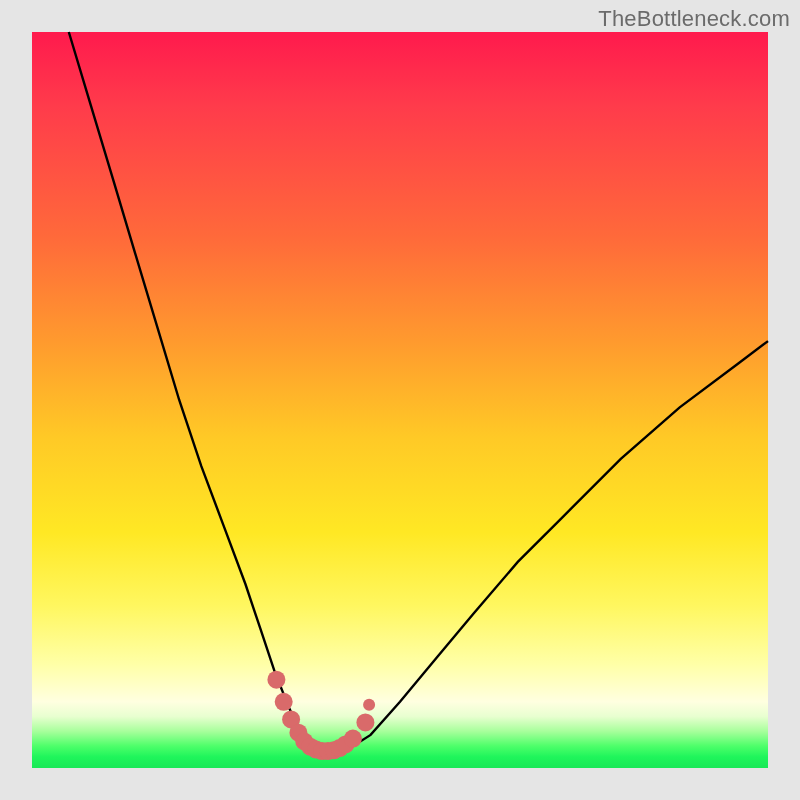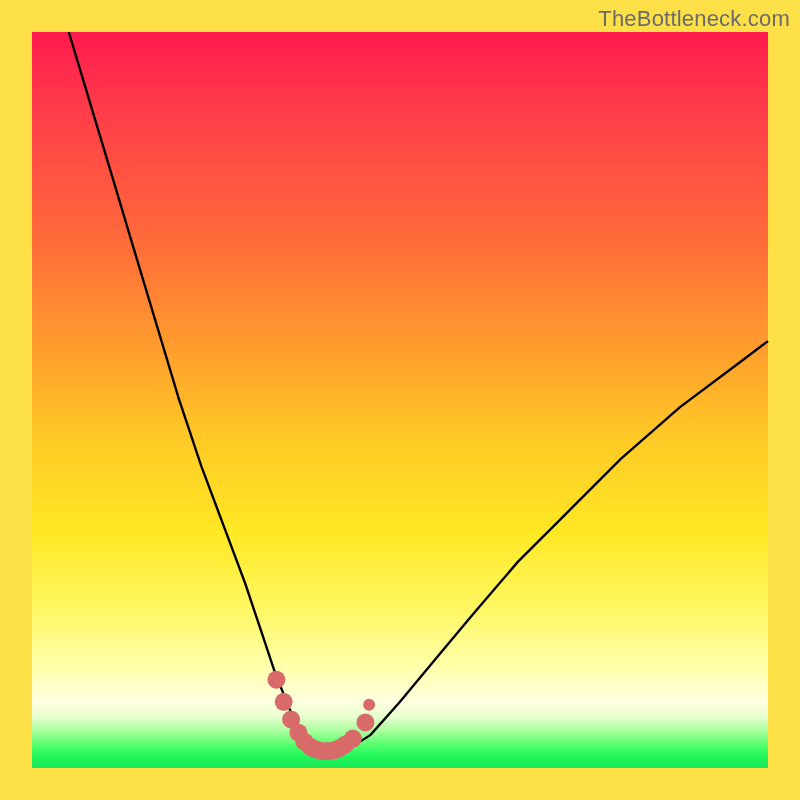--- a/index.html
+++ b/index.html
@@ -10,21 +10,21 @@
     background: #000;
     overflow: hidden;
     font-family: Arial, Helvetica, sans-serif;
   }
   .frame {
     position: absolute;
     left: 0;
     top: 0;
     width: 800px;
     height: 800px;
-    background: #fde047;
+    background: #e5e5e5;
   }
   .plot {
     position: absolute;
     left: 32px;
     top: 32px;
     width: 736px;
     height: 736px;
     
     background: linear-gradient(
       to bottom,

